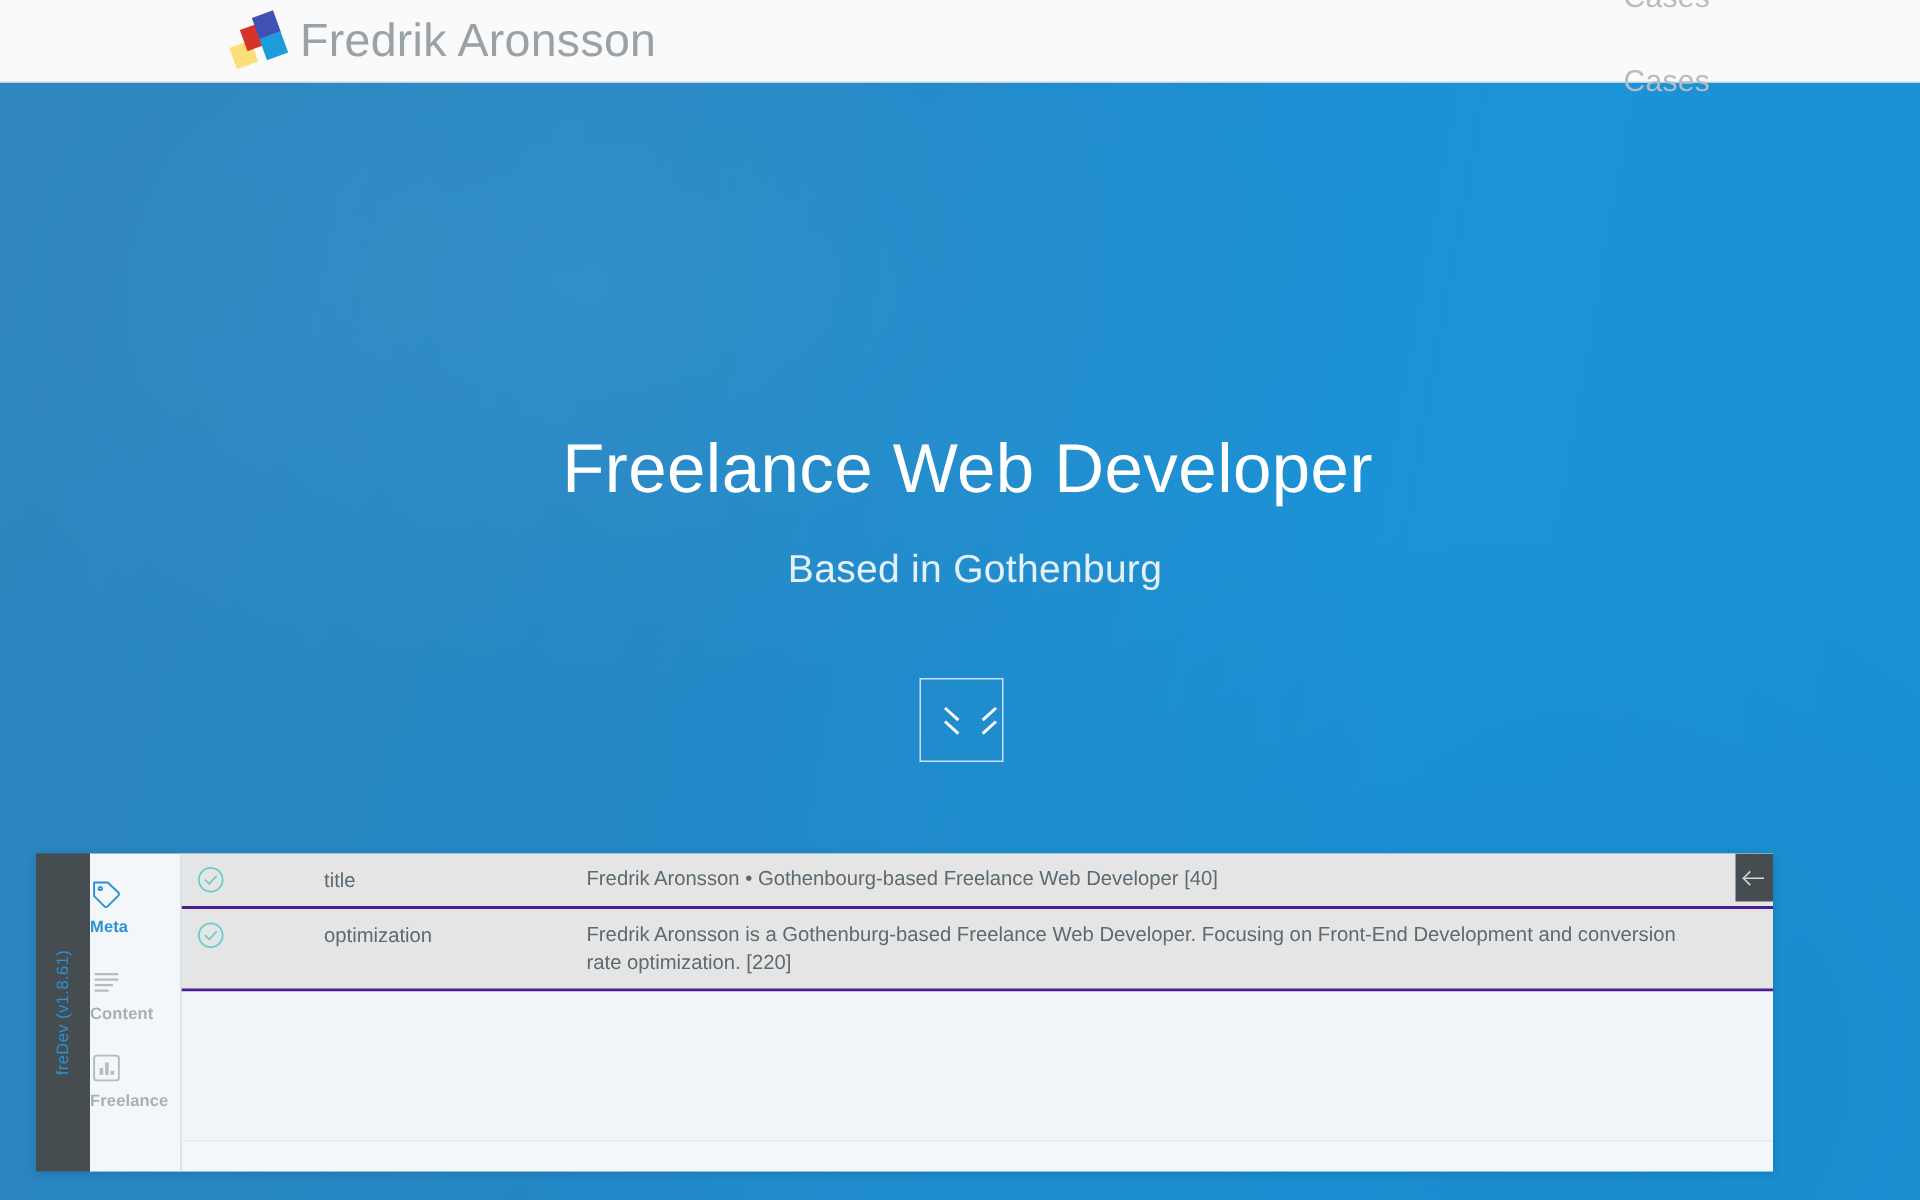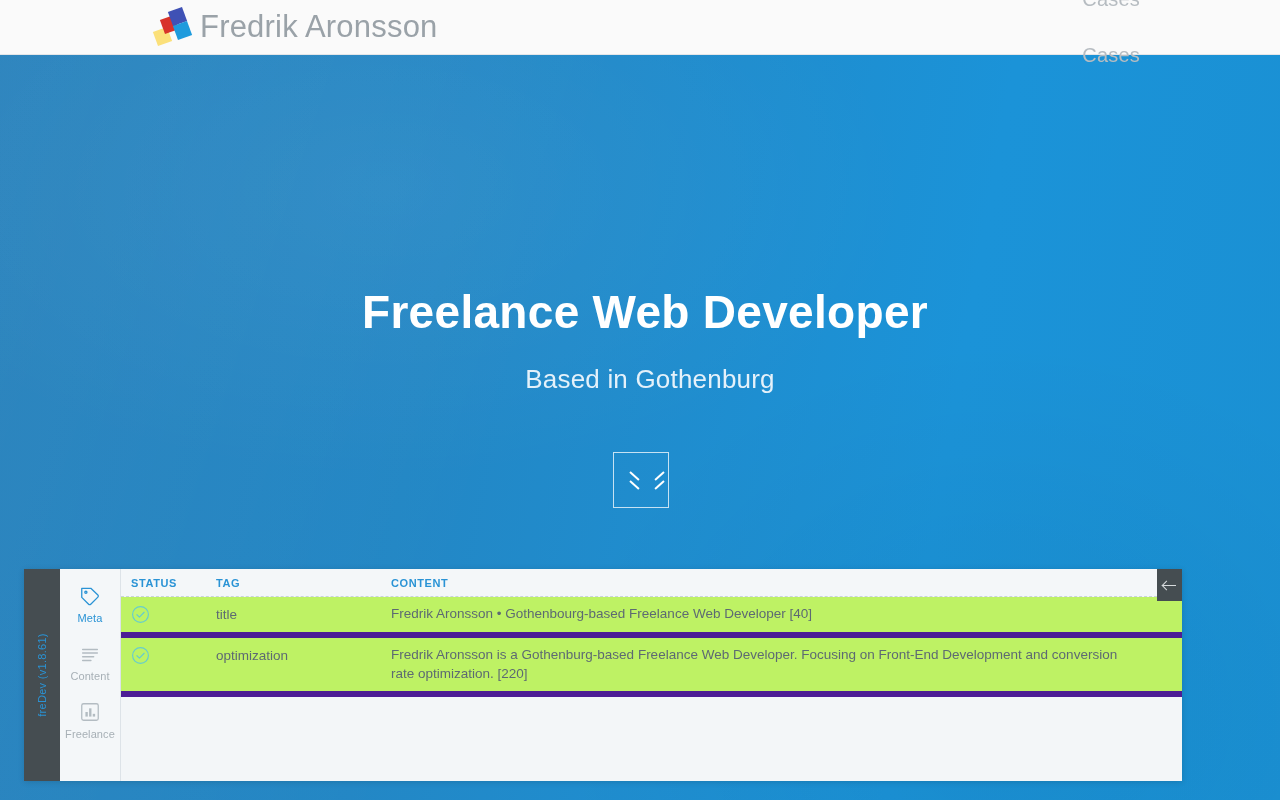--- a/index.html
+++ b/index.html
@@ -78,21 +78,21 @@
     pointer-events: none;
   }
   .hero-inner {
     position: absolute;
     left: 0; right: 0; top: 232px;
     text-align: center;
     z-index: 2;
   }
   .hero-title {
     font-size: 46px;
-    font-weight: 700;
+    font-weight: 400;
     color: #ffffff;
     letter-spacing: .3px;
     line-height: 1.1;
     padding-left: 10px;
   }
   .hero-sub {
     margin-top: 26px;
     font-size: 26px;
     font-weight: 400;
     color: #e4f1fa;
@@ -155,23 +155,23 @@
   .dev-tabs {
     width: 61px;
     background: #f4f7f9;
     border-right: 1px solid #dde3e8;
     flex: none;
     padding-top: 9px;
   }
   .dev-tab {
     width: 100%;
     padding: 7px 0 7px;
-    text-align: center;
     cursor: pointer;
     margin-bottom: 5px;
+    font-weight: bold;
   }
   .dev-tab .tab-icon {
     display: block;
     height: 22px;
     margin: 0 auto 5px;
   }
   .dev-tab .tab-label {
     display: block;
     font-size: 11px;
     color: #a7b0b6;
@@ -197,22 +197,22 @@
     color: #2a93d5;
     letter-spacing: .6px;
   }
   .col-status  { width: 85px; flex: none; }
   .col-tag     { width: 175px; flex: none; }
   .col-content { flex: 1; padding-right: 40px; }
 
   .dev-row {
     display: flex;
     align-items: flex-start;
-    background: #bef264;
-    border-bottom: 6px solid #4c1d95;
+    background: #e5e5e5;
+    border-bottom: 2px solid #4c1d95;
     min-height: 31px;
     padding: 7px 0 7px 10px;
     font-size: 13.5px;
     color: #5d6a72;
     line-height: 1.45;
   }
   .dev-row .col-status { padding-top: 1px; }
   .dev-row .col-tag { color: #5d6a72; padding-top: 1px; }
   .dev-filler {
     background: #f3f6f8;
@@ -327,25 +327,20 @@
           <rect x="15" y="14" width="2.6" height="3" fill="#b3bcc2" stroke="none"></rect>
         </svg>
       </span>
       <span class="tab-label">Freelance</span>
     </div>
 
   </div>
 
   <div class="dev-body">
 
-    <div class="dev-head">
-      <span class="col-status">STATUS</span>
-      <span class="col-tag">TAG</span>
-      <span class="col-content">CONTENT</span>
-    </div>
 
     <div class="dev-row">
       <span class="col-status">
         <svg class="check-ic" width="19" height="19" viewBox="0 0 24 24" fill="none" stroke="#67cdcd" stroke-width="1.5" stroke-linecap="round" stroke-linejoin="round">
           <circle cx="12" cy="12" r="10"></circle>
           <polyline points="7.5,12.3 10.6,15.4 16.6,9.2"></polyline>
         </svg>
       </span>
       <span class="col-tag">title</span>
       <span class="col-content">Fredrik Aronsson • Gothenbourg-based Freelance Web Developer [40]</span>

